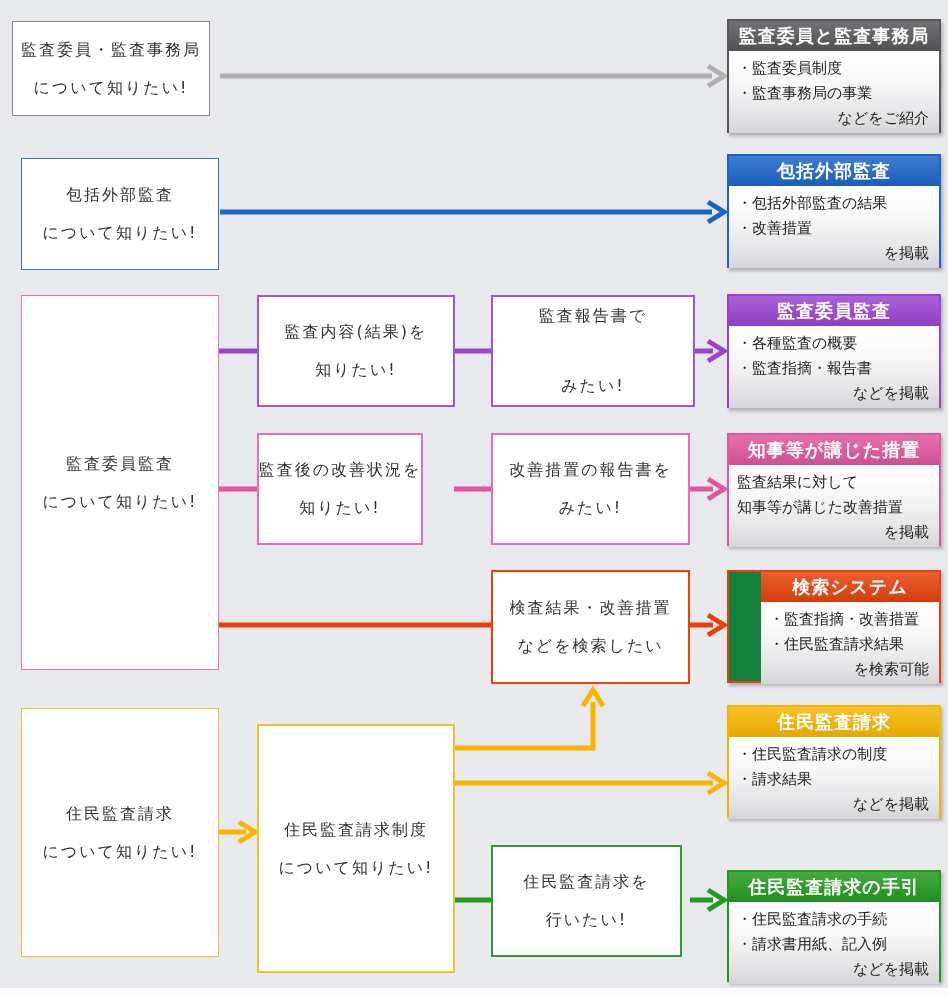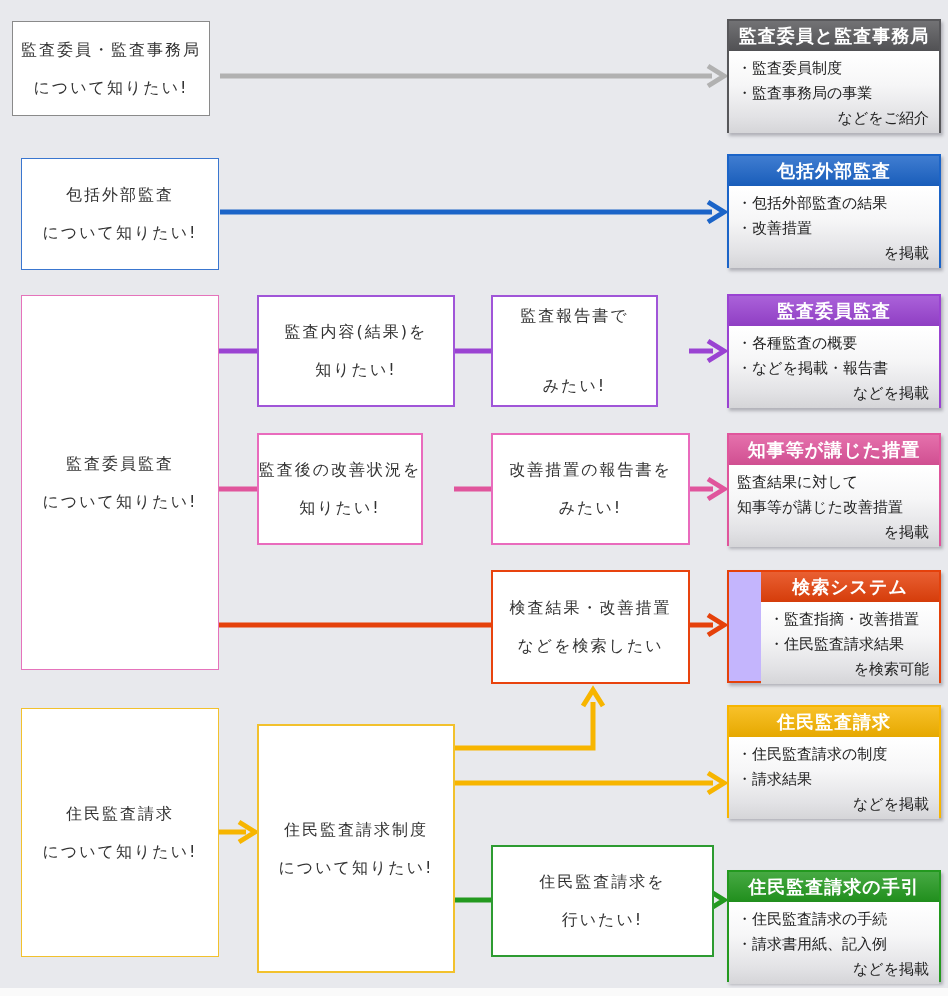--- a/index.html
+++ b/index.html
@@ -37,21 +37,21 @@
     letter-spacing: 2px;
     color: #333;
     white-space: nowrap;
   }
   .rbox {
     position: absolute;
     z-index: 2;
     left: 727px;
     width: 214px;
     border: 2px solid #555;
-    background: #c4b5fd;
+    background: #15803d;
     box-shadow: 2px 3px 3px rgba(110,110,120,0.45);
   }
   .rbox-header {
     height: 30px;
     line-height: 30px;
     text-align: center;
     color: #ffffff;
     font-weight: bold;
     font-size: 18px;
     letter-spacing: 1px;
@@ -168,36 +168,36 @@
   <div class="qbox" style="left: 257px; top: 433px; width: 166px; height: 112px; border-color: rgb(233, 107, 189);">
     <div class="qline">監査後の改善状況を</div>
     <div class="qline">知りたい!</div>
   </div>
 
   <div class="qbox" style="left: 257px; top: 724px; width: 198px; height: 249px; border-color: rgb(242, 193, 45);">
     <div class="qline">住民監査請求制度</div>
     <div class="qline">について知りたい!</div>
   </div>
 
-  <div class="qbox" style="left: 491px; top: 295px; width: 167px; height: 112px; border-color: rgb(160, 85, 216); gap: 32px;">
+  <div class="qbox" style="left: 491px; top: 295px; width: 204px; height: 112px; border-color: rgb(160, 85, 216); gap: 32px;">
     <div class="qline">監査報告書で</div>
     <div class="qline">みたい!</div>
   </div>
 
   <div class="qbox" style="left: 491px; top: 433px; width: 199px; height: 112px; border-color: rgb(233, 107, 189);">
     <div class="qline">改善措置の報告書を</div>
     <div class="qline">みたい!</div>
   </div>
 
   <div class="qbox" style="left: 491px; top: 570px; width: 199px; height: 114px; border-color: rgb(232, 67, 14);">
     <div class="qline">検査結果・改善措置</div>
     <div class="qline">などを検索したい</div>
   </div>
 
-  <div class="qbox" style="left: 491px; top: 845px; width: 223px; height: 112px; border-color: rgb(45, 155, 49);">
+  <div class="qbox" style="left: 491px; top: 845px; width: 191px; height: 112px; border-color: rgb(45, 155, 49);">
     <div class="qline">住民監査請求を</div>
     <div class="qline">行いたい!</div>
   </div>
 
   <div class="rbox" style="top: 19px; height: 114px; border-color: rgb(87, 87, 90);">
     <div class="rbox-header" style="background: linear-gradient(rgba(255, 255, 255, 0.16), rgba(0, 0, 0, 0.07)), rgb(87, 87, 90);">監査委員と監査事務局</div>
     <div class="rbox-body">
       <div class="rline">・監査委員制度</div>
       <div class="rline">・監査事務局の事業</div>
       <div class="rline tail">などをご紹介</div>
@@ -210,21 +210,21 @@
       <div class="rline">・包括外部監査の結果</div>
       <div class="rline">・改善措置</div>
       <div class="rline tail">を掲載</div>
     </div>
   </div>
 
   <div class="rbox" style="top: 294px; height: 114px; border-color: rgb(154, 67, 210);">
     <div class="rbox-header" style="background: linear-gradient(rgba(255, 255, 255, 0.16), rgba(0, 0, 0, 0.07)), rgb(154, 67, 210);">監査委員監査</div>
     <div class="rbox-body">
       <div class="rline">・各種監査の概要</div>
-      <div class="rline">・などを掲載・報告書</div>
+      <div class="rline">・監査指摘・報告書</div>
       <div class="rline tail">などを掲載</div>
     </div>
   </div>
 
   <div class="rbox" style="top: 433px; height: 113px; border-color: rgb(224, 85, 156);">
     <div class="rbox-header" style="background: linear-gradient(rgba(255, 255, 255, 0.16), rgba(0, 0, 0, 0.07)), rgb(224, 85, 156);">知事等が講じた措置</div>
     <div class="rbox-body">
       <div class="rline">監査結果に対して</div>
       <div class="rline">知事等が講じた改善措置</div>
       <div class="rline tail">を掲載</div>

